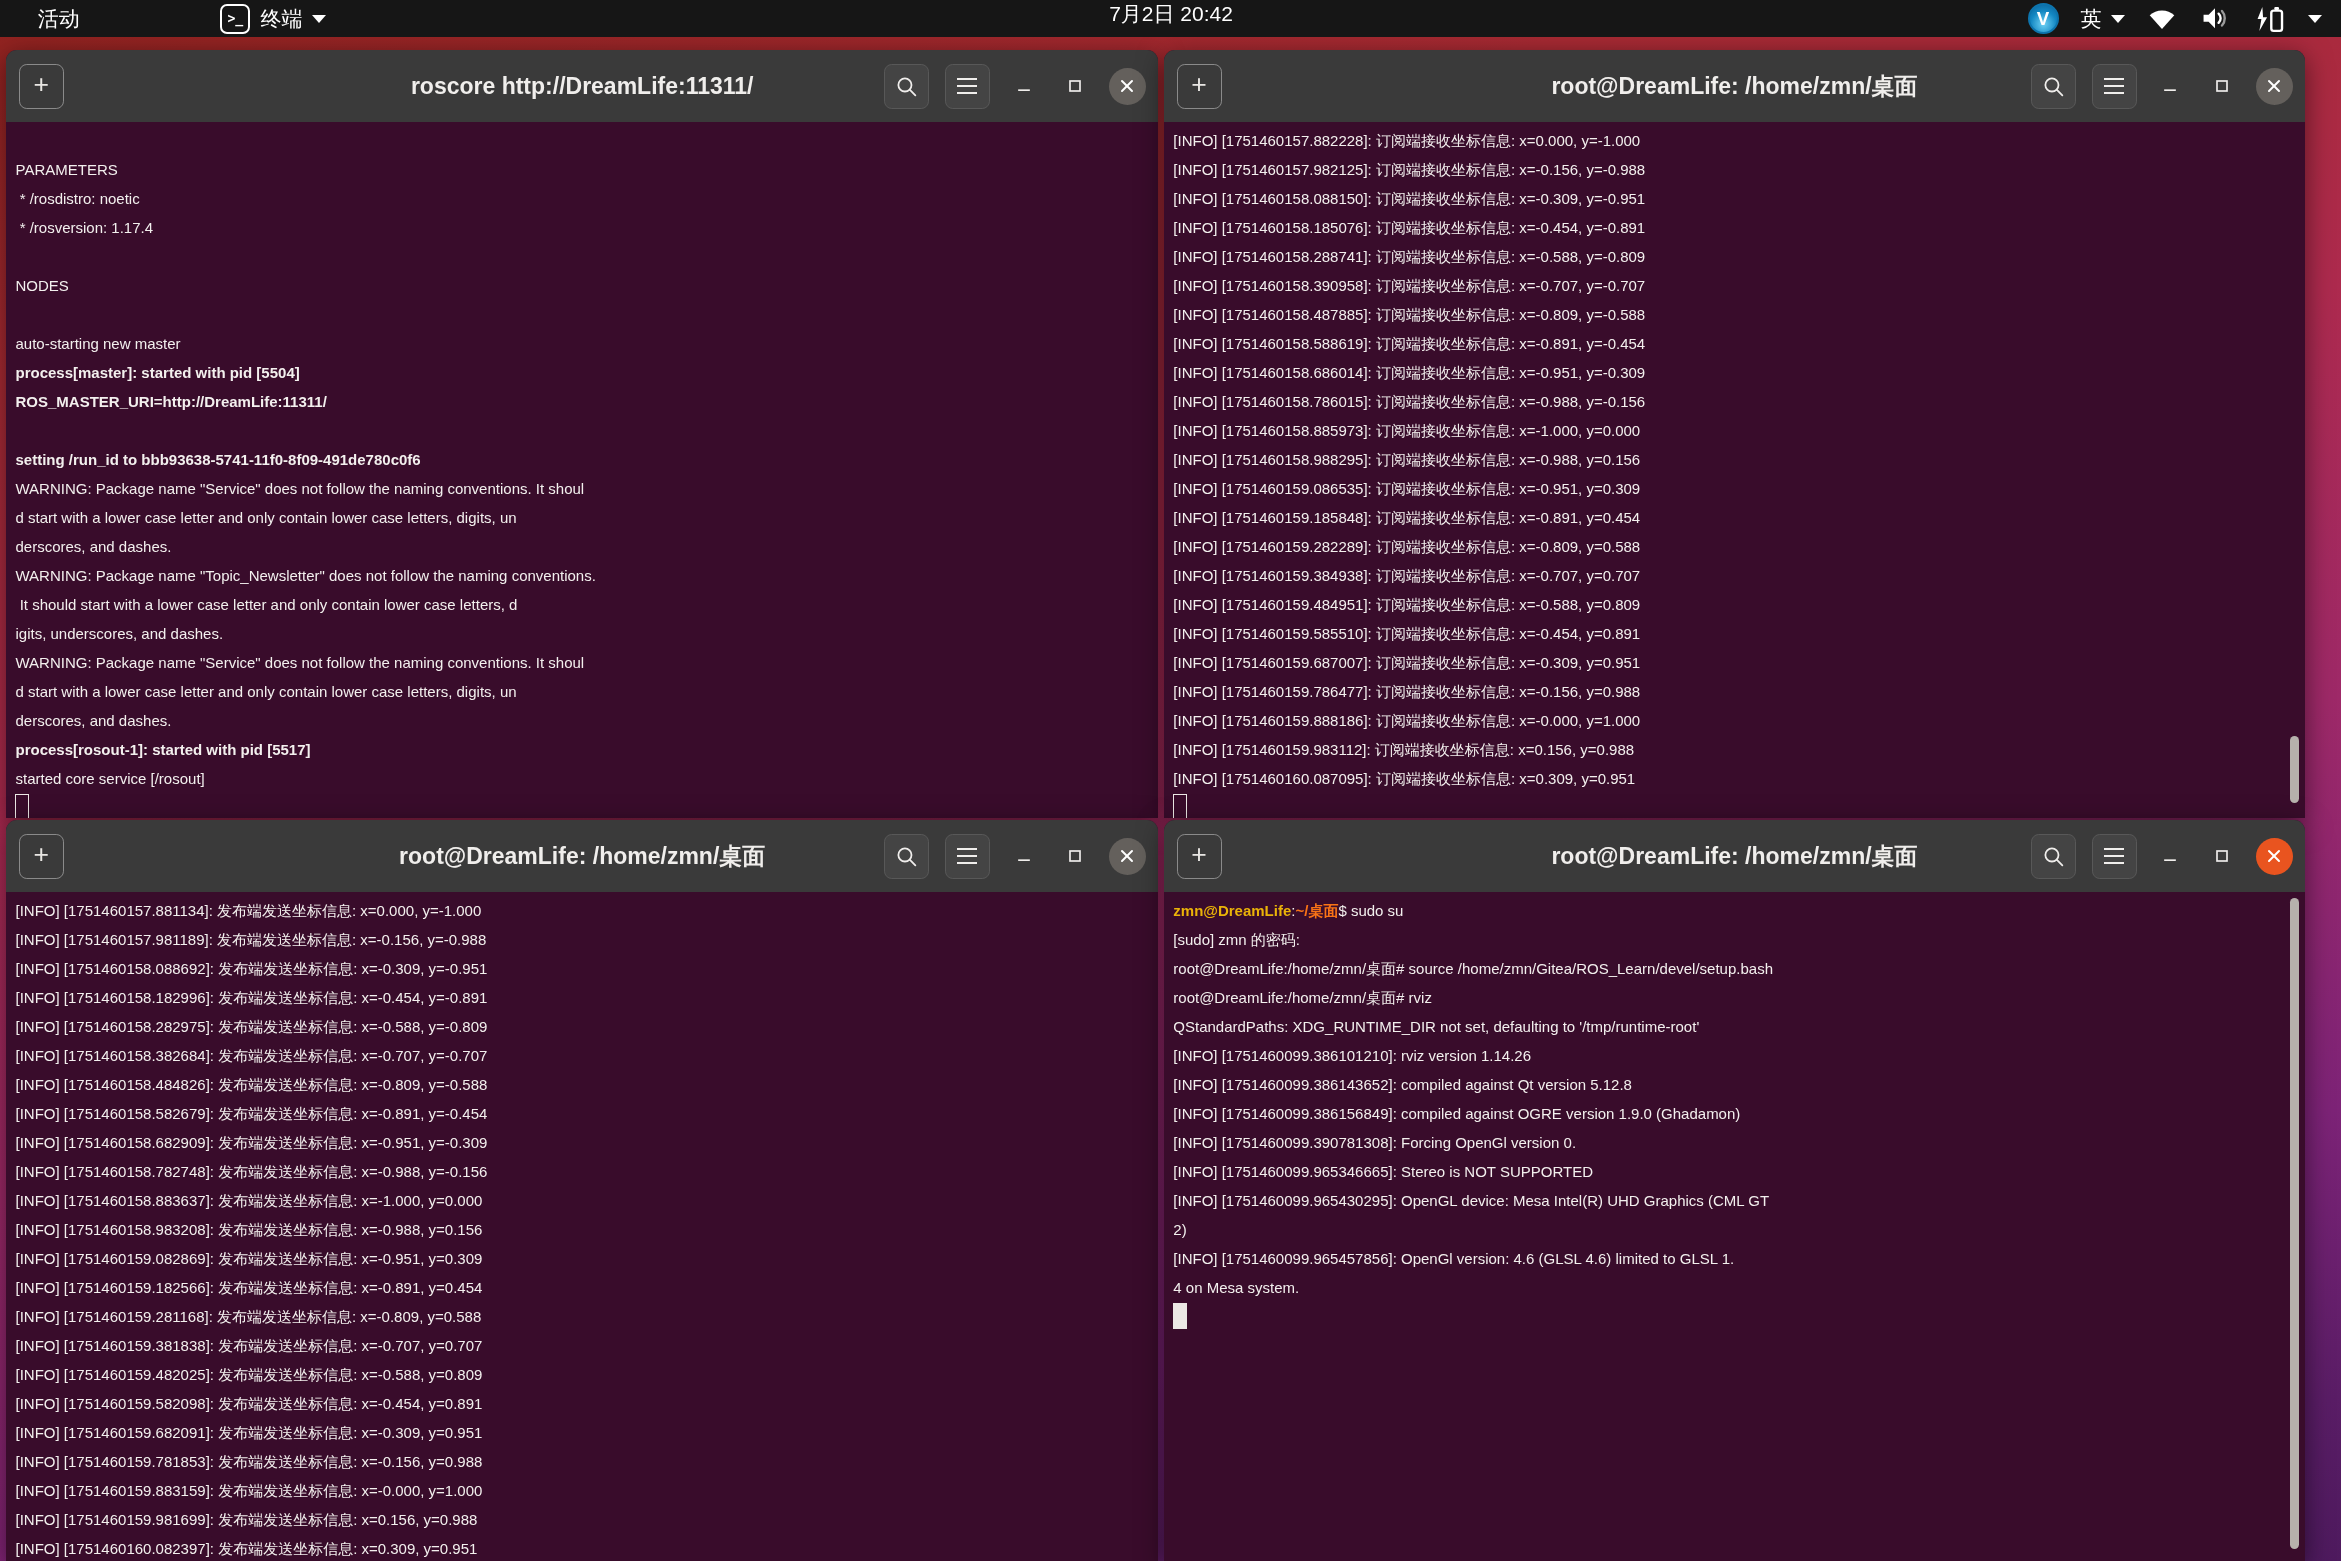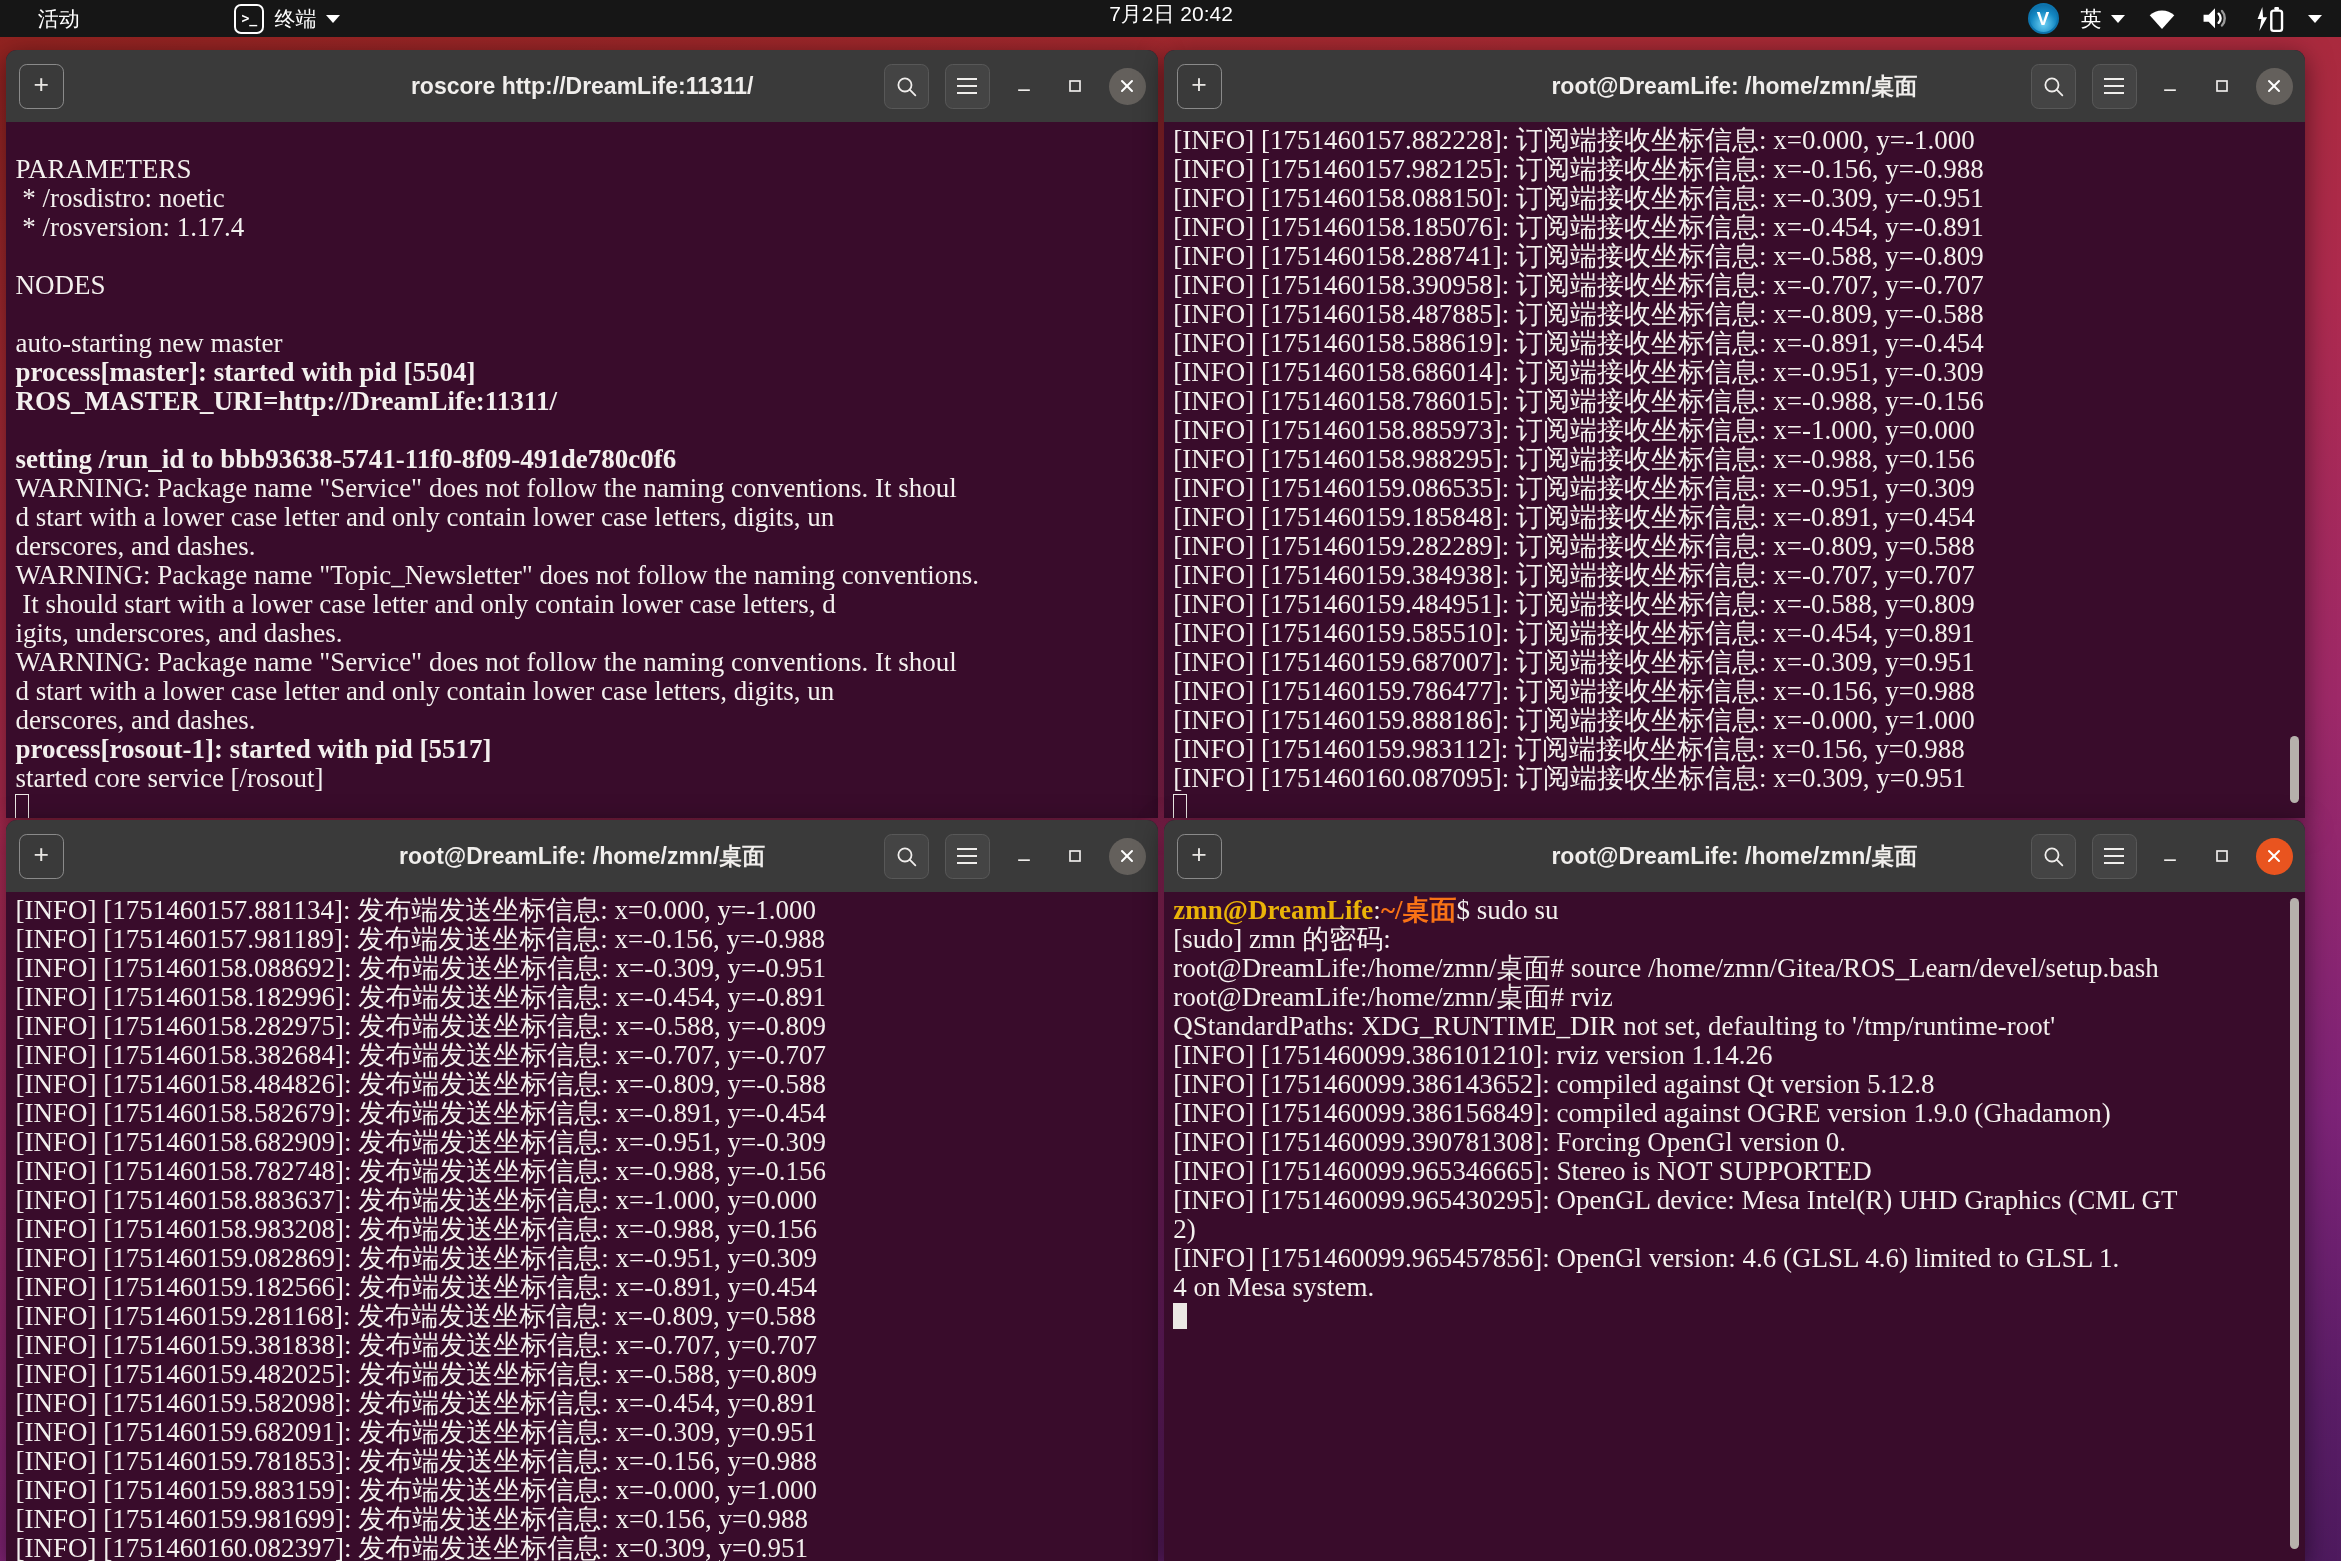--- a/index.html
+++ b/index.html
@@ -5,21 +5,21 @@
   *{margin:0;padding:0;box-sizing:border-box}
   html,body{width:2342px;height:1561px}
   body{
     position:relative;overflow:hidden;
     background:linear-gradient(168deg,#8f221e 0%,#a82a33 18%,#ad2a4e 38%,#9e2968 58%,#7d2377 78%,#5a1d66 92%,#4e1a5e 100%);
     font-family:"Liberation Sans",sans-serif;
   }
   
   .topbar{position:absolute;top:0;left:0;right:0;height:37px;background:#161616;color:#fff;
     display:flex;align-items:center;font-size:21px;z-index:9}
-  .tb-left{display:flex;align-items:center;gap:25px;padding-left:33px}
+  .tb-left{display:flex;align-items:center;gap:11px;padding-left:33px}
   .activities{padding:0 4.7px}
   .appmenu{display:flex;align-items:center;gap:10px;margin-left:125px}
   .term-glyph{width:30px;height:30px;border:2.3px solid #fff;border-radius:7px;display:flex;align-items:center;justify-content:center;
     font-family:"DejaVu Sans Mono",monospace;font-size:13.2px;font-weight:bold;line-height:1}
   .chev{width:0;height:0;border-left:7px solid transparent;border-right:7px solid transparent;border-top:8.6px solid #fff;display:inline-block}
   .tb-center{position:absolute;left:50%;transform:translateX(-50%);display:flex;align-items:flex-start;height:100%}
   .tb-right{margin-left:auto;display:flex;align-items:center;gap:22px;padding-right:20px}
   .vbadge{width:31px;height:31px;border-radius:50%;background:radial-gradient(circle at 50% 70%,#6fd2f5,#1387c2 55%,#0b5f95 100%);
     border:2.3px solid #0d74ad;color:#fff;font-weight:bold;font-size:18.7px;display:flex;align-items:center;justify-content:center}
   .lang{display:flex;align-items:center;gap:9.3px}
@@ -40,21 +40,21 @@
   .controls{margin-left:auto;display:flex;align-items:center;gap:15.6px}
   .sqbtn{width:45px;height:45px;border-radius:7.8px;background:#444;border:0.8px solid #585858;
     display:flex;align-items:center;justify-content:center}
   .flatbtn{width:36px;height:36px;display:flex;align-items:center;justify-content:center;background:transparent;border:none}
   .closebtn{width:37px;height:37px;border-radius:50%;background:#64605c;display:flex;align-items:center;justify-content:center}
   .w-br .closebtn{background:#e9541f}
   .menu-lines{display:flex;flex-direction:column;gap:4.7px}
   .menu-lines i{display:block;width:20px;height:2.3px;background:#f0eeec}
   
   .term{position:relative;height:calc(100% - 72px);padding:3.9px 0 0 9.3px;overflow:hidden;
-    font-family:Liberation Serif, serif;font-size:27px;line-height:29px;color:#f3f0ee;white-space:pre}
+    font-family:Liberation Sans, sans-serif;font-size:15px;line-height:29px;color:#f3f0ee;white-space:pre}
   .tline{height:29px}
   .b{font-weight:bold}
   .g{color:#eab308;font-weight:bold}
   .u{color:#f97316;font-weight:bold}
   .cur{display:inline-block;width:14px;height:26px;margin-top:1.6px;vertical-align:top}
   .cur.hollow{border:1.6px solid #ece8e5}
   .cur.solid{background:#ece8e5}
   .sbar{position:absolute;width:8.6px;border-radius:4.7px;background:#b6b1ac;right:6.2px;z-index:3}
   .sbar-tr{top:686px;height:67px}
   .sbar-br{top:78px;height:651px}

